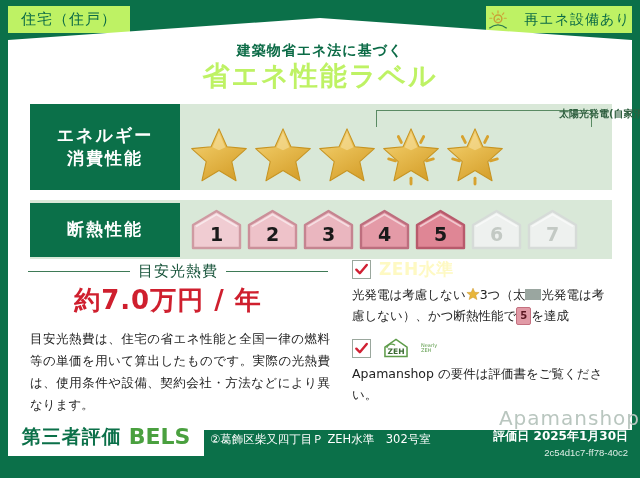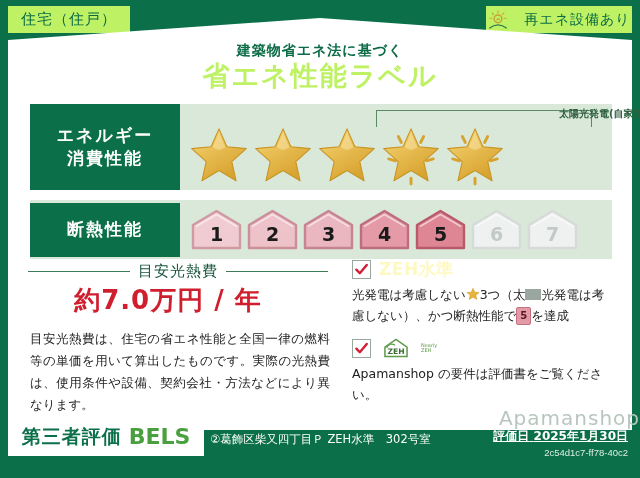--- a/index.html
+++ b/index.html
@@ -136,21 +136,21 @@
     display:flex;justify-content:center;gap:7px;
   }
   .bels .jp{font-size:19px;font-weight:bold;color:#0b7049;letter-spacing:1px;}
   .bels .en{font-size:22px;font-weight:bold;color:#4aa03f;letter-spacing:0px;}
   .addr{
     position:absolute;left:210px;top:432px;color:#fff;font-size:11.5px;
     white-space:nowrap;
   }
   .eval-date{
     position:absolute;right:12px;top:428px;color:#fff;font-size:12px;
-    font-weight:bold;text-decoration:underline;
+    font-weight:bold;
   }
   .eval-id{
     position:absolute;right:12px;top:447px;color:#dfeee7;font-size:9.5px;
     text-align:right;font-family:Liberation Sans, sans-serif;
   }
 </style>
 </head>
 <body>
 
 <div id="label">

